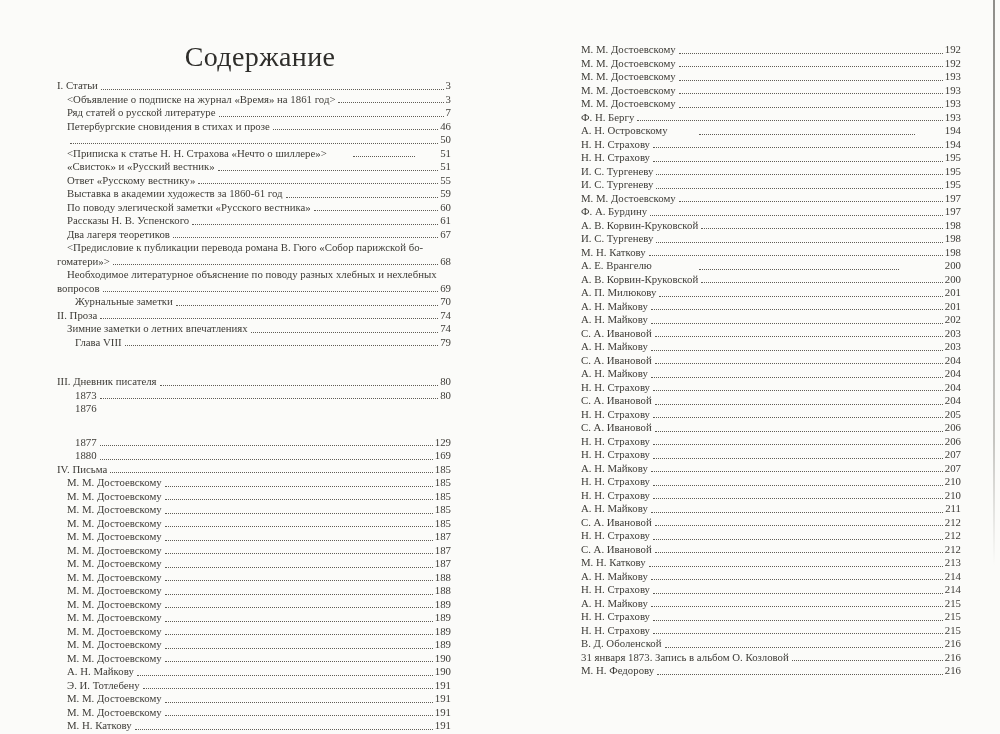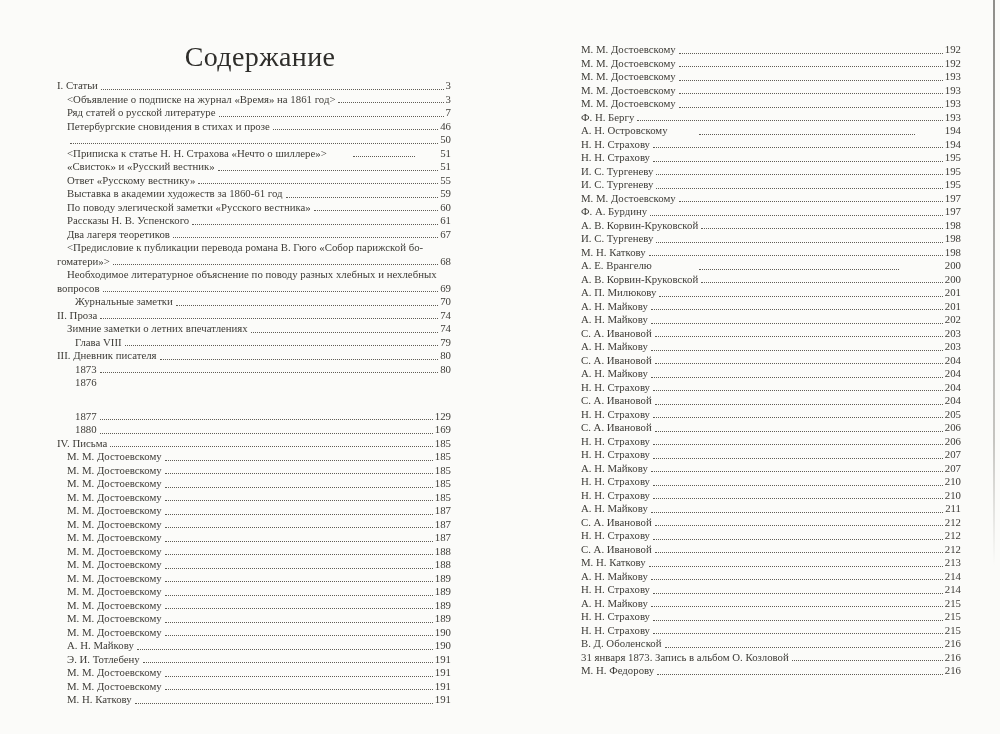--- a/index.html
+++ b/index.html
@@ -129,21 +129,21 @@
     <div class="row" style="padding-left: 10px;">
       <span class="label">Зимние заметки о летних впечатлениях</span>
       <span class="dots"></span>
       <span class="page-num">74</span>
     </div>
     <div class="row" style="padding-left: 18px;">
       <span class="label">Глава VIII</span>
       <span class="dots"></span>
       <span class="page-num">79</span>
     </div>
-    <div class="row" style="padding-left: 0px;">
+    <div class="row" style="padding-left: 0px; margin-top: 26px;">
       <span class="label">III. Дневник писателя</span>
       <span class="dots"></span>
       <span class="page-num">80</span>
     </div>
     <div class="row" style="padding-left: 18px;">
       <span class="label">1873</span>
       <span class="dots"></span>
       <span class="page-num">80</span>
     </div>
     <div class="row" style="padding-left: 18px; flex-direction: column;">

